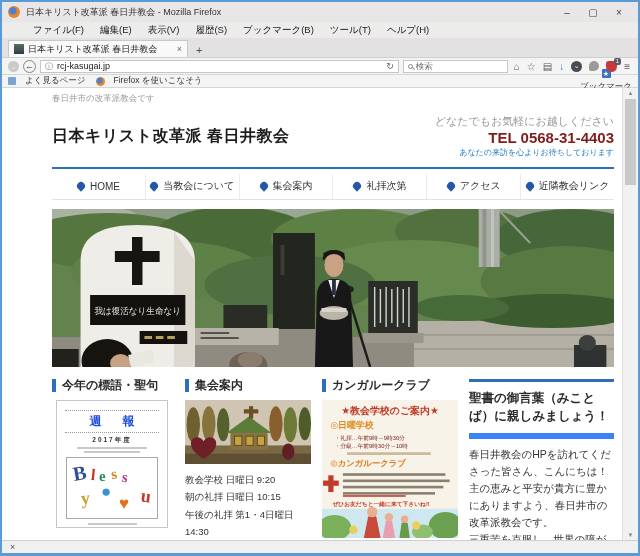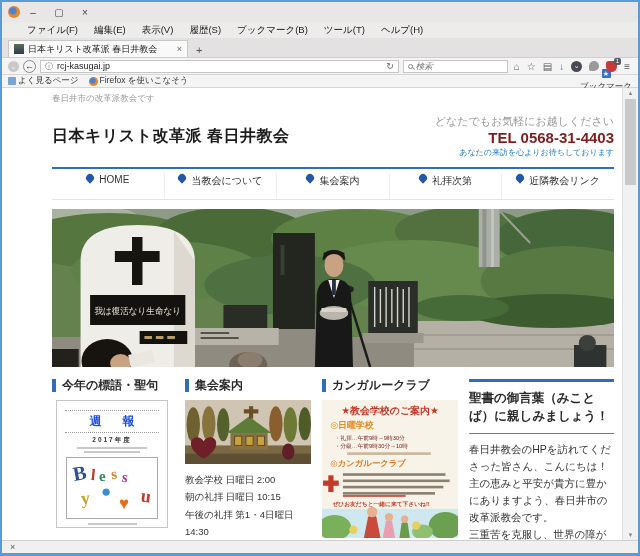--- a/index.html
+++ b/index.html
@@ -7,21 +7,21 @@
     font-family:"Liberation Sans","DejaVu Sans",sans-serif; }
   .window { position:absolute; inset:0; border:2px solid #5b9bd5; border-bottom:3px solid #5b9bd5;
     background:#fff; display:flex; flex-direction:column; }
   
   .titlebar { height:20px; background:#e8e6e6; display:flex; align-items:center; padding:0 6px; flex:none; }
   .ff-logo { width:12px; height:12px; border-radius:50%; flex:none;
     background:radial-gradient(circle at 40% 40%, #4f7fd0 0 28%, #e8872a 45% 80%, #c96a1c 100%); }
   .win-title { font-size:9px; color:#333; margin-left:6px; flex:1; white-space:nowrap; overflow:hidden; }
   .win-controls { display:flex; gap:0; }
   .win-controls span { width:26px; text-align:center; font-size:10px; color:#444; cursor:default; }
-  .menubar { height:16px; background:#ececeb; display:flex; align-items:center; padding:0 18px; gap:2px; flex:none; }
+  .menubar { height:16px; background:#ececeb; display:flex; align-items:center; padding:0 24px; gap:2px; flex:none; }
   .menubar span { font-size:9.5px; color:#222; padding:1px 7px; }
   .tabbar { height:19px; background:#e3e1e1; display:flex; align-items:flex-end; padding-left:6px; flex:none; }
   .tab { height:17px; width:180px; background:#f9f9f9; border:1px solid #c9c7c7; border-bottom:none;
     display:flex; align-items:center; padding:0 5px; gap:4px; }
   .tab-favicon { width:10px; height:10px; background:linear-gradient(#5a6f5a,#2f3a4a); flex:none; }
   .tab-label { font-size:9px; color:#222; flex:1; white-space:nowrap; overflow:hidden; }
   .tab-close { font-size:9px; color:#666; }
   .newtab-btn { font-size:11px; color:#555; padding:0 8px 1px 8px; }
   .navbar { height:18px; background:#f4f4f4; border-top:1px solid #cfcfcf; border-bottom:1px solid #d6d6d6;
     display:flex; align-items:center; padding:0 6px; gap:4px; flex:none; }
@@ -34,33 +34,33 @@
   .info-icon { font-size:8px; color:#777; }
   .url-text { flex:1; font-size:9px; color:#222; border:none; outline:none; background:transparent;
     font-family:inherit; }
   .reload-icon { font-size:9px; color:#666; }
   .searchbar { width:105px; height:13px; background:#fff; border:1px solid #c6c6c6; display:flex;
     align-items:center; padding:0 4px; gap:3px; }
   .mag { width:5px; height:5px; border:1px solid #888; border-radius:50%; position:relative; flex:none; }
   .mag::after { content:""; position:absolute; width:3px; height:1px; background:#888;
     transform:rotate(45deg); right:-3px; bottom:-1px; }
   .search-input { flex:1; border:none; outline:none; background:transparent; font-size:8.5px;
-    font-style:italic; color:#999; width:60px; font-family:inherit; }
+    color:#999; width:60px; font-family:inherit; }
   .nav-icons { display:flex; align-items:center; gap:7px; padding:0 2px; }
   .nav-icons .glyph { font-size:10px; color:#555; }
   .dl-arrow { color:#2e7ad6 !important; font-weight:bold; }
   .pocket { width:11px; height:11px; border-radius:50%; background:#4a4a52; color:#fff; font-size:7px;
     line-height:10px; text-align:center; }
   .addon-grey { width:10px; height:10px; border-radius:50% 50% 50% 20%; background:#9a9a9a; }
   .addon-red { width:11px; height:11px; border-radius:3px 3px 6px 6px; background:#c53a3a; position:relative; }
   .addon-red .badge { position:absolute; top:-3px; right:-4px; background:#5a5a66; color:#fff;
     font-size:6px; line-height:7px; padding:0 2px; border-radius:2px; }
   .bookmarksbar { height:13px; background:#f4f4f4; border-bottom:1px solid #d6d6d6; display:flex;
     align-items:center; padding:0 6px; gap:10px; flex:none; }
-  .bm-item { display:flex; align-items:center; gap:2px; font-size:8.5px; color:#333; }
+  .bm-item { display:flex; align-items:center; gap:9px; font-size:8.5px; color:#333; }
   .bm-doc { width:8px; height:8px; background:#7aa3d6; border-radius:1px; }
   .bm-fox { width:9px; height:9px; border-radius:50%;
     background:radial-gradient(circle at 40% 40%, #4f7fd0 0 30%, #e8872a 50% 100%); }
   .bm-right { margin-left:auto; display:flex; align-items:center; gap:3px; font-size:8.5px; color:#333;flex-direction:column; }
   .bm-star { width:9px; height:9px; background:#3b6fc4; color:#fff; font-size:7px; line-height:9px;
     text-align:center; border-radius:1px; }
   
   .content { flex:1; position:relative; background:#fff; overflow:hidden; }
   .scrollbar { position:absolute; top:0; right:0; bottom:0; width:16px; background:#f1f1f1;
     border-left:1px solid #e0e0e0; }
@@ -70,36 +70,36 @@
   .page { position:absolute; left:20px; right:24px; top:0; bottom:0;margin-left:30px; }
   .tagline { padding-top:5px; font-size:8.5px; color:#999; }
   .site-header { display:flex; justify-content:space-between; align-items:center; margin-top:10px; }
   .site-title { font-size:16px; font-weight:bold; color:#1c1c1c; letter-spacing:0.5px; }
   .contact { text-align:right; line-height:1.25; }
   .contact .note-top { font-size:11px; color:#999; }
   .contact .tel { font-size:15px; font-weight:bold; color:#7f1d1d; }
   .contact .note-bottom { font-size:8px; color:#1a78c2; }
   .blue-rule { height:2px; background:#2f6fba; margin-top:9px; }
   .site-nav { margin-top:5px; display:flex; border-bottom:1px solid #e3e3e3; height:26px; }
-  .site-nav a { flex:1; display:flex; align-items:flex-start; justify-content:center; gap:5px;
+  .site-nav a { flex:1; display:flex; align-items:center; justify-content:center; gap:5px;
     font-size:10px; color:#333; text-decoration:none; border-left:1px solid #ececec; }
   .site-nav a:first-child { border-left:none; }
   .nav-leaf { width:8px; height:8px; background:#2457a8; border-radius:50% 50% 50% 0;
     transform:rotate(-45deg); flex:none; }
   .hero { margin-top:9px; height:158px; }
   .hero svg { width:100%; height:100%; display:block; }
   .cols { display:flex; gap:11px; margin-top:12px; }
   .col h2 { font-size:12px; font-weight:bold; color:#2b2b2b; border-left:4px solid #2f6fba;
     padding-left:6px; line-height:1.15; margin-bottom:8px; }
   .col-motto { width:122px; flex:none; }
   .col-meet { width:126px; flex:none; }
   .col-kang { width:136px; flex:none; }
   .col-bible { flex:1; border-top:3px solid #2f6fba; padding-top:7px; }
   .col-bible h2 { border-left:none; padding-left:0; font-size:12.5px; line-height:1.45;
-    border-bottom:1px solid #3b82f6; padding-bottom:8px; margin-bottom:7px; }
+    border-bottom:6px solid #3b82f6; padding-bottom:8px; margin-bottom:7px; }
   .col-bible p { font-size:10.5px; color:#333; line-height:1.62; }
   .schedule { margin-top:7px; font-size:9.5px; color:#333; line-height:1.8; }
   .thumb-img { width:100%; display:block; }
   
   .bulletin { background:#fff; border:1px solid #c6c6c6; height:128px; overflow:hidden;
     padding:7px 6px 0 6px; margin-left:4px; width:112px; }
   .dotline { border-top:1px dotted #999; margin:2px 2px; }
   .b-title { text-align:center; font-family:"Liberation Serif","DejaVu Serif",serif; font-size:12px;
     font-weight:bold; letter-spacing:9px; color:#1d4ed8; padding-left:9px; margin:2px 0; }
   .b-year { text-align:center; font-size:6.5px; letter-spacing:2px; color:#333; font-weight:bold; margin:3px 0 2px; }
@@ -111,20 +111,21 @@
     align-items:center; padding:0 8px; flex:none; }
   .findbar span { font-size:9px; color:#555; }
 </style>
 </head>
 <body>
 
 <div class="window">
 
   <div class="titlebar">
     <span class="ff-logo"></span>
+    <span class="win-title">日本キリスト改革派 春日井教会 - Mozilla Firefox</span>
     <span class="win-controls">
       <span>–</span>
       <span>▢</span>
       <span>×</span>
     </span>
   </div>
 
   <div class="menubar">
     <span>ファイル(F)</span>
     <span>編集(E)</span>
@@ -209,20 +210,24 @@
             <span class="nav-leaf"></span>
             <span>当教会について</span>
           </a>
         <a href="#">
             <span class="nav-leaf"></span>
             <span>集会案内</span>
           </a>
         <a href="#">
             <span class="nav-leaf"></span>
             <span>礼拝次第</span>
+          </a>
+        <a href="#">
+            <span class="nav-leaf"></span>
+            <span>アクセス</span>
           </a>
         <a href="#">
             <span class="nav-leaf"></span>
             <span>近隣教会リンク</span>
           </a>
       </nav>
 
       <div class="hero">
         <svg viewBox="0 0 590 158" preserveAspectRatio="none">
           <rect width="590" height="158" fill="#64824e"></rect>
@@ -343,21 +348,21 @@
             <rect x="44" y="32" width="36" height="16" fill="#8a7140"></rect>
             <rect x="62" y="6" width="4" height="12" fill="#6b4e26"></rect>
             <rect x="57" y="9" width="14" height="4" fill="#6b4e26"></rect>
             <rect x="48" y="35" width="7" height="9" fill="#c8a23c" stroke="#5e4f33"></rect>
             <rect x="59" y="35" width="7" height="9" fill="#c8a23c" stroke="#5e4f33"></rect>
             <rect x="70" y="35" width="7" height="9" fill="#c8a23c" stroke="#5e4f33"></rect>
             <path d="M18 40 C14 33 4 36 6 44 C7 50 14 54 18 57 C22 54 29 50 30 44 C32 36 22 33 18 40 Z" fill="#6e1f28"></path>
             <ellipse cx="100" cy="50" rx="6" ry="8" fill="#5e1f26"></ellipse>
           </svg>
           <div class="schedule">
-            <div>教会学校 日曜日 2:00</div>
+            <div>教会学校 日曜日 9:20</div>
             <div>朝の礼拝 日曜日 10:15</div>
             <div>午後の礼拝 第1・4日曜日 14:30</div>
             <div>朝の祈祷会: 水曜日 10:00</div>
 
           </div>
         </div>
 
         <div class="col col-kang">
           <h2>カンガルークラブ</h2>
           <svg class="thumb-img" viewBox="0 0 130 132">

